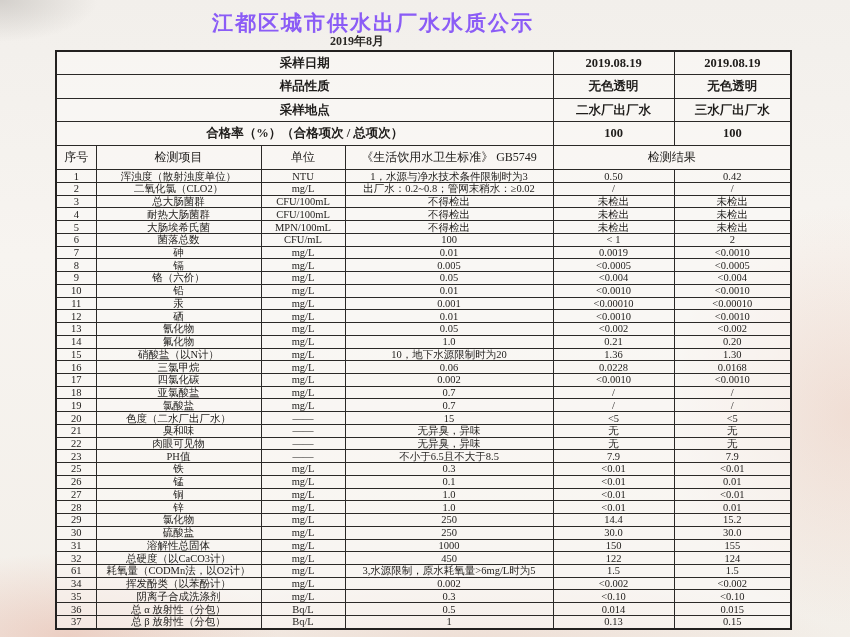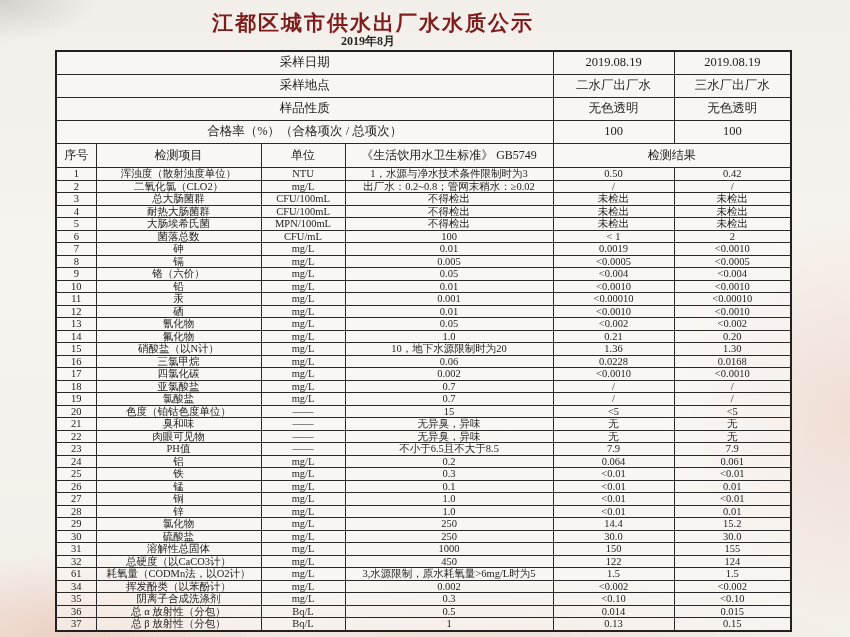--- a/index.html
+++ b/index.html
@@ -9,41 +9,41 @@
     color: #1f1d1b;
     background:
       radial-gradient(ellipse 300px 120px at 8% 100%, rgba(224,158,138,0.40), transparent 70%),
       radial-gradient(ellipse 260px 300px at 100% 65%, rgba(228,176,156,0.30), transparent 70%),
       radial-gradient(ellipse 500px 90px at 55% 101%, rgba(226,178,160,0.28), transparent 75%),
       radial-gradient(ellipse 140px 60px at 0% 0%, rgba(120,115,110,0.25), transparent 70%),
       linear-gradient(180deg, #f2efeb 0%, #f7f4f0 40%, #f3efe9 100%);
   }
   .title {
     position: absolute; top: 9px; left: 212px;
-    font-size: 21px; font-weight: 700; letter-spacing: 2px; color: #7f1d1d;
+    font-size: 21px; font-weight: 700; letter-spacing: 2px; color: #8b5cf6;
   }
   .subtitle {
     position: absolute; top: 33px; left: 330px;
-    font-size: 12px; font-weight: 700; color: #2a2825; margin-left: 11px;
+    font-size: 12px; font-weight: 700; color: #2a2825;
   }
   table.report {
     position: absolute; left: 55px; top: 50px;
     width: 735px; height: 580px;
     border-collapse: collapse; table-layout: fixed;
     background: rgba(252,250,247,0.55);
   }
   table.report td {
     border: 1px solid #2b2927;
     padding: 0 2px;
     text-align: center; vertical-align: middle;
     font-size: 10.5px; line-height: 1.05;
     white-space: nowrap; overflow: hidden;
   }
   table.report { border: 2px solid #232120; }
-  tr.info-row td { height: 22px; font-size: 12.5px; font-weight: 400; }
+  tr.info-row td { height: 22px; font-size: 12.5px; font-weight: 700; }
   tr.colhead td  { height: 23px; font-size: 12px;  font-weight: 400; }
   tr.data-row td { height: 11.5px; }
   td.c-item { text-align: left; padding-left: 5px; }
   .w-idx  { width: 40px; }
   .w-item { width: 165px; }
   .w-unit { width: 84px; }
   .w-std  { width: 208px; }
   .w-r1   { width: 121px; }
   .w-r2   { width: 117px; }
 </style>
@@ -62,28 +62,28 @@
       <col class="w-r1">
       <col class="w-r2">
   </colgroup>
   <tbody>
     <tr class="info-row">
       <td colspan="4">采样日期</td>
       <td>2019.08.19</td>
       <td>2019.08.19</td>
     </tr>
     <tr class="info-row">
+      <td colspan="4">样品性质</td>
+      <td>无色透明</td>
+      <td>无色透明</td>
+    </tr>
+    <tr class="info-row">
       <td colspan="4">采样地点</td>
       <td>二水厂出厂水</td>
       <td>三水厂出厂水</td>
-    </tr>
-    <tr class="info-row">
-      <td colspan="4">样品性质</td>
-      <td>无色透明</td>
-      <td>无色透明</td>
     </tr>
     <tr class="info-row">
       <td colspan="4">合格率（%）（合格项次 / 总项次）</td>
       <td>100</td>
       <td>100</td>
     </tr>
     <tr class="colhead">
       <td>序号</td>
       <td>检测项目</td>
       <td>单位</td>
@@ -237,21 +237,21 @@
       <tr class="data-row">
     <td class="c-idx">19</td>
     <td class="c-item">氯酸盐</td>
     <td class="c-unit">mg/L</td>
     <td class="c-std">0.7</td>
     <td class="c-r1">/</td>
     <td class="c-r2">/</td>
   </tr>
       <tr class="data-row">
     <td class="c-idx">20</td>
-    <td class="c-item">色度（铂钴色度单位）</td>
+    <td class="c-item">色度（二水厂出厂水）</td>
     <td class="c-unit">——</td>
     <td class="c-std">15</td>
     <td class="c-r1">&lt;5</td>
     <td class="c-r2">&lt;5</td>
   </tr>
       <tr class="data-row">
     <td class="c-idx">21</td>
     <td class="c-item">臭和味</td>
     <td class="c-unit">——</td>
     <td class="c-std">无异臭，异味</td>
@@ -268,28 +268,20 @@
   </tr>
       <tr class="data-row">
     <td class="c-idx">23</td>
     <td class="c-item">PH值</td>
     <td class="c-unit">——</td>
     <td class="c-std">不小于6.5且不大于8.5</td>
     <td class="c-r1">7.9</td>
     <td class="c-r2">7.9</td>
   </tr>
       <tr class="data-row">
-    <td class="c-idx">24</td>
-    <td class="c-item">铝</td>
-    <td class="c-unit">mg/L</td>
-    <td class="c-std">0.2</td>
-    <td class="c-r1">0.064</td>
-    <td class="c-r2">0.061</td>
-  </tr>
-      <tr class="data-row">
     <td class="c-idx">25</td>
     <td class="c-item">铁</td>
     <td class="c-unit">mg/L</td>
     <td class="c-std">0.3</td>
     <td class="c-r1">&lt;0.01</td>
     <td class="c-r2">&lt;0.01</td>
   </tr>
       <tr class="data-row">
     <td class="c-idx">26</td>
     <td class="c-item">锰</td>

